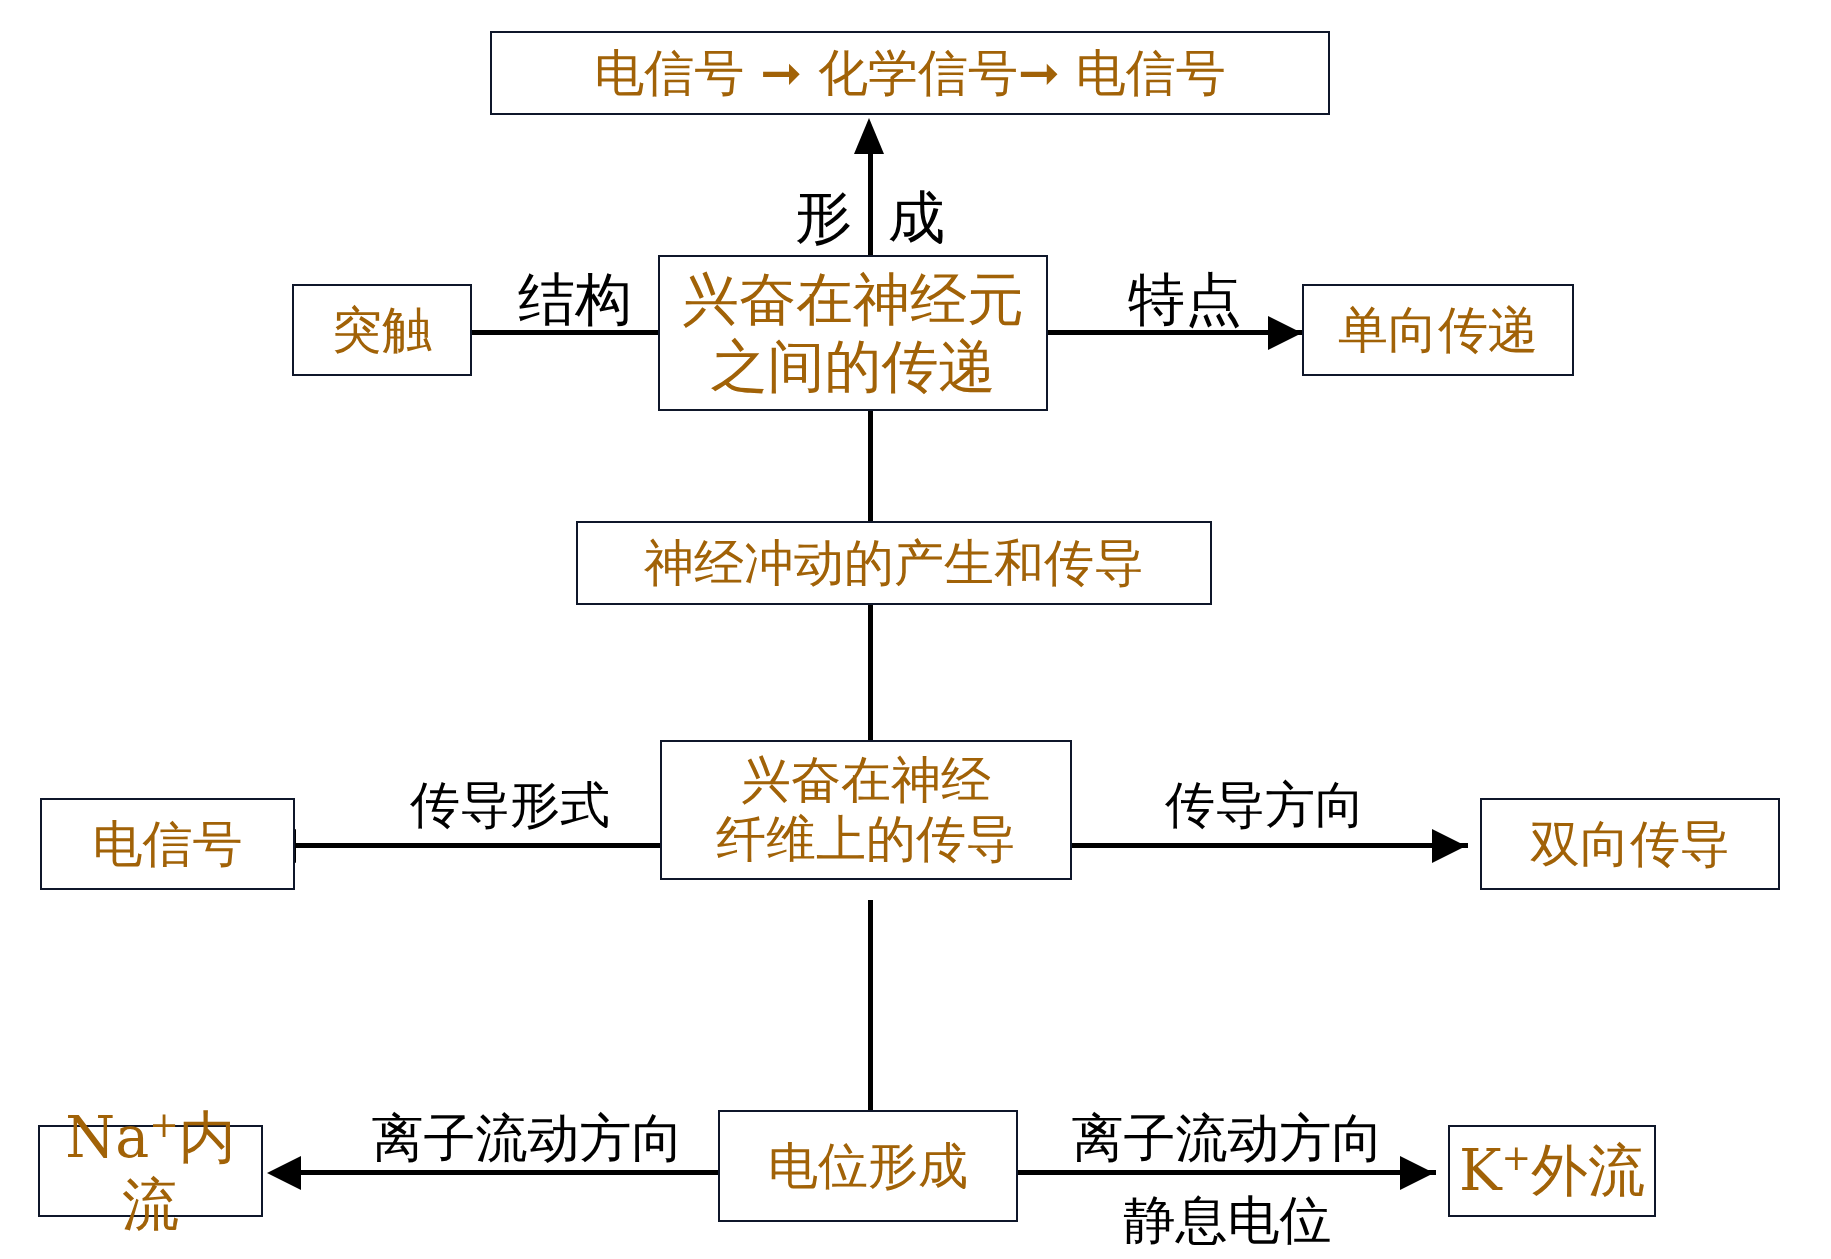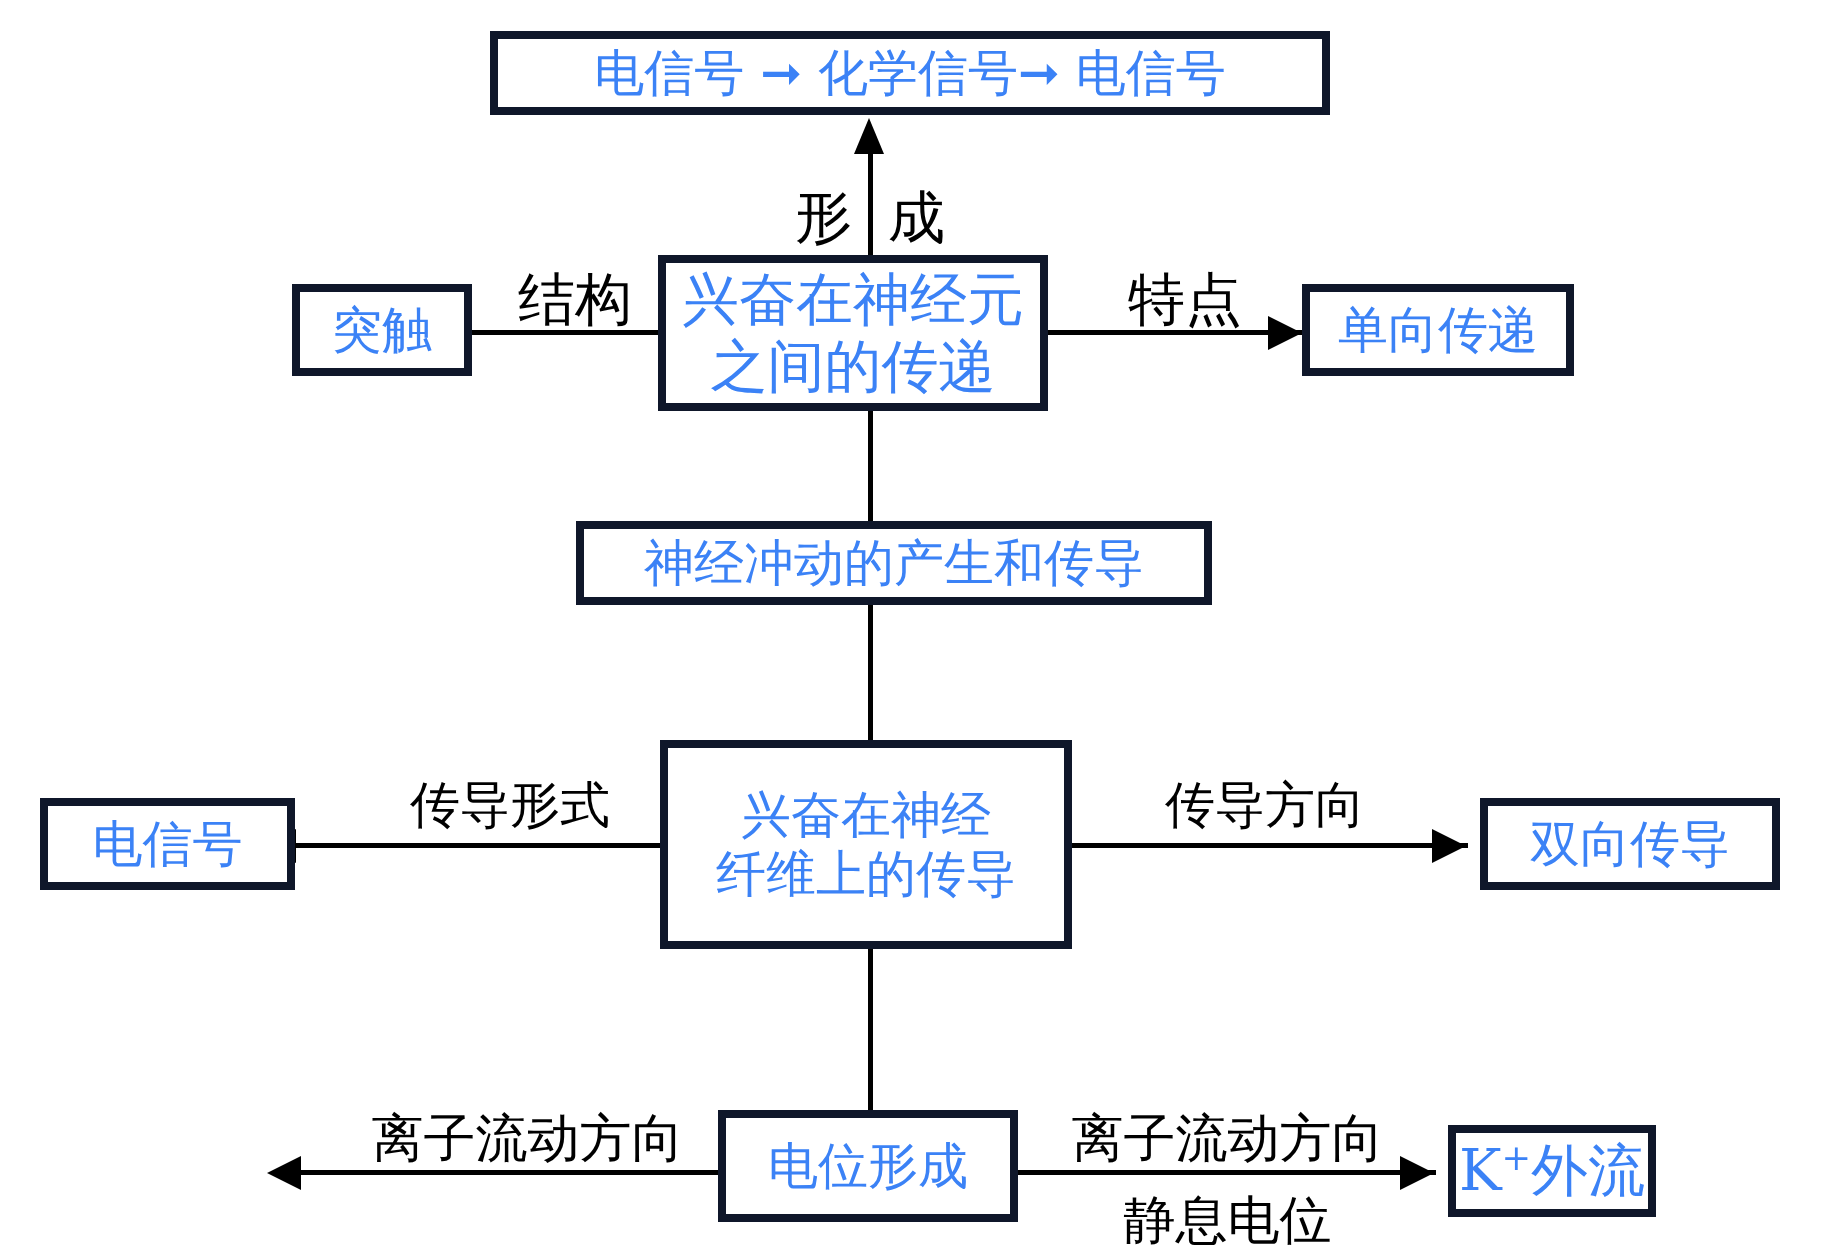--- a/index.html
+++ b/index.html
@@ -13,27 +13,27 @@
   #canvas {
     position: relative;
     width: 1831px;
     height: 1259px;
     background: #ffffff;
     overflow: hidden;
   }
   .box {
     position: absolute;
     box-sizing: border-box;
-    border: 8px solid #0f172a;
+    border: 2px solid #0f172a;
     background: #ffffff;
     display: flex;
     align-items: center;
     justify-content: center;
     text-align: center;
-    color: #3b82f6;
+    color: #a16207;
     line-height: 1.18;
     white-space: pre-line;
     z-index: 3;
   }
   .lbl {
     position: absolute;
     color: #000000;
     white-space: pre;
     text-align: center;
     z-index: 4;
@@ -104,41 +104,44 @@
   <div class="arrow arrow-right" style="left:1268px; top:316px;"></div>
   <div class="lbl f48" style="left:1110px; top:262px; width:150px;">特点</div>
   <div class="box f50" style="left:1302px; top:284px; width:272px; height:92px;">单向传递</div>
 
   <div class="line-v" style="left:868px; top:408px; height:115px;"></div>
 
   <div class="box f50" style="left:576px; top:521px; width:636px; height:84px;">神经冲动的产生和传导</div>
 
   <div class="line-v" style="left:868px; top:602px; height:142px;"></div>
 
-  <div class="box f50" style="left:660px; top:740px; width:412px; height:209px;">兴奋在神经
+  <div class="box f50" style="left:660px; top:740px; width:412px; height:140px;">兴奋在神经
 纤维上的传导</div>
 
   <div class="line-h" style="left:295px; top:843px; width:370px;"></div>
   <div class="arrow arrow-left" style="left:262px; top:829px;"></div>
   <div class="lbl f50" style="left:385px; top:772px; width:250px;">传导形式</div>
   <div class="box f50" style="left:40px; top:798px; width:255px; height:92px;">电信号</div>
 
   <div class="line-h" style="left:1068px; top:843px; width:400px;"></div>
   <div class="arrow arrow-right" style="left:1432px; top:829px;"></div>
   <div class="lbl f50" style="left:1140px; top:772px; width:250px;">传导方向</div>
   <div class="box f50" style="left:1480px; top:798px; width:300px; height:92px;">双向传导</div>
 
   <div class="line-v" style="left:868px; top:900px; height:210px;"></div>
 
   <div class="box f50" style="left:718px; top:1110px; width:300px; height:112px;">电位形成</div>
 
   <div class="line-h" style="left:300px; top:1170px; width:420px;"></div>
   <div class="arrow arrow-left" style="left:267px; top:1156px;"></div>
   <div class="lbl f46" style="left:345px; top:1104px; width:365px;">离子流动方向</div>
   <div class="lbl f46" style="left:345px; top:1250px; width:365px;">动作电位</div>
+  <div class="box f48" style="left:38px; top:1125px; width:225px; height:92px;">
+    <span><span>Na</span><sup>+</sup><span>内流</span></span>
+  </div>
 
   <div class="line-h" style="left:1016px; top:1170px; width:420px;"></div>
   <div class="arrow arrow-right" style="left:1400px; top:1156px;"></div>
   <div class="lbl f46" style="left:1045px; top:1104px; width:365px;">离子流动方向</div>
   <div class="lbl f46" style="left:1045px; top:1186px; width:365px;">静息电位</div>
   <div class="box f48" style="left:1448px; top:1125px; width:208px; height:92px;">
     <span><span>K</span><sup>+</sup><span>外流</span></span>
   </div>
 
 </div>

